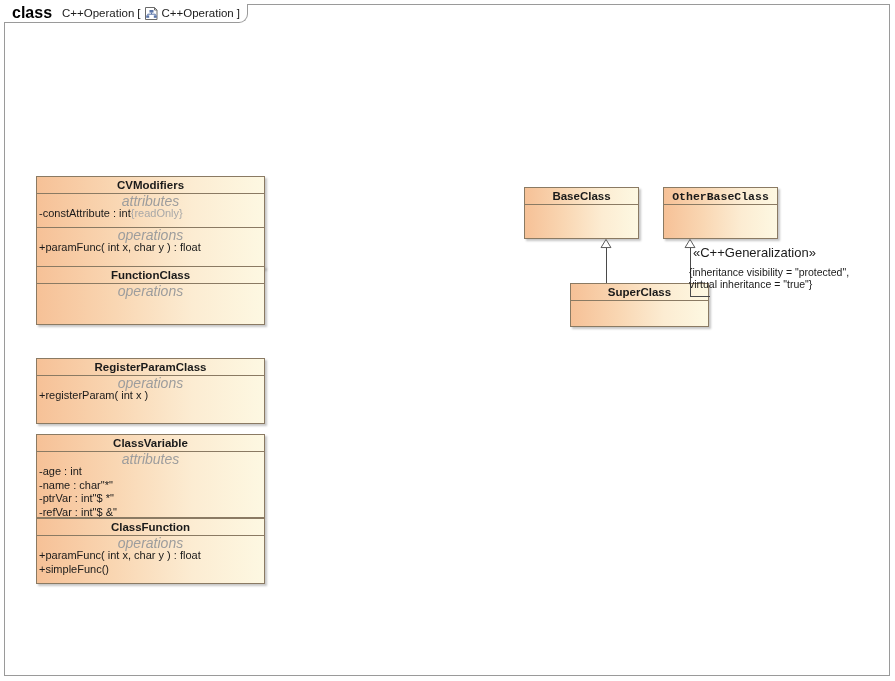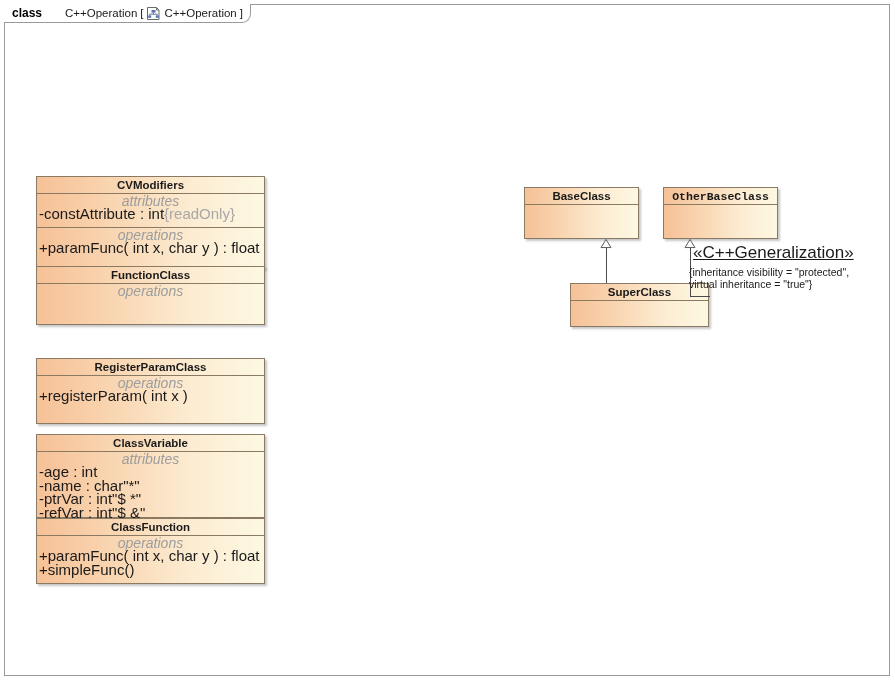--- a/index.html
+++ b/index.html
@@ -40,23 +40,23 @@
     background: #ffffff;
     display: flex;
     align-items: center;
     padding: 0 7px 0 8px;
     white-space: nowrap;
     border-bottom-right-radius: 9px;
     z-index: 5;
   }
   #diagram-header-tab .kw {
     font-weight: bold;
-    font-size: 12px;
+    font-size: 16px;
     color: #000000;
-    margin-right: 23px;
+    margin-right: 10px;
   }
   #diagram-header-tab .dname {
     font-size: 11.5px;
     color: #1b1b1b;
     margin-right: 3px;
     text-align: center;
   }
   #diagram-header-tab .brk {
     font-size: 11.5px;
     color: #1b1b1b;
@@ -98,21 +98,21 @@
   .uml-compartment.last { border-bottom: none; }
   .compartment-label {
     text-align: center;
     font-size: 14px;
     font-style: italic;
     color: #9d9d9d;
     line-height: 12px;
     padding-top: 1px;
   }
   .feature {
-    font-size: 15px;
+    font-size: 11px;
     color: #1a1a1a;
     line-height: 13.5px;
     padding-left: 2px;
     white-space: nowrap;
   }
   .feature .dim { color: #a8a8a8; }
 
   
   .conn-line {
     position: absolute;
@@ -128,21 +128,21 @@
   }
 
   
   .annot {
     position: absolute;
     font-size: 10.5px;
     color: #1a1a1a;
     white-space: nowrap;
     line-height: 12.5px;
   }
-  .annot-stereo { font-size: 17px; text-decoration: underline; }
+  .annot-stereo { font-size: 13px; }
 </style>
 </head>
 <body>
 
 <div id="diagram-frame"></div>
 
 <div id="diagram-header-tab">
   <span class="kw">class</span>
   <span class="dname">C++Operation</span>
   <span class="brk">[</span>

